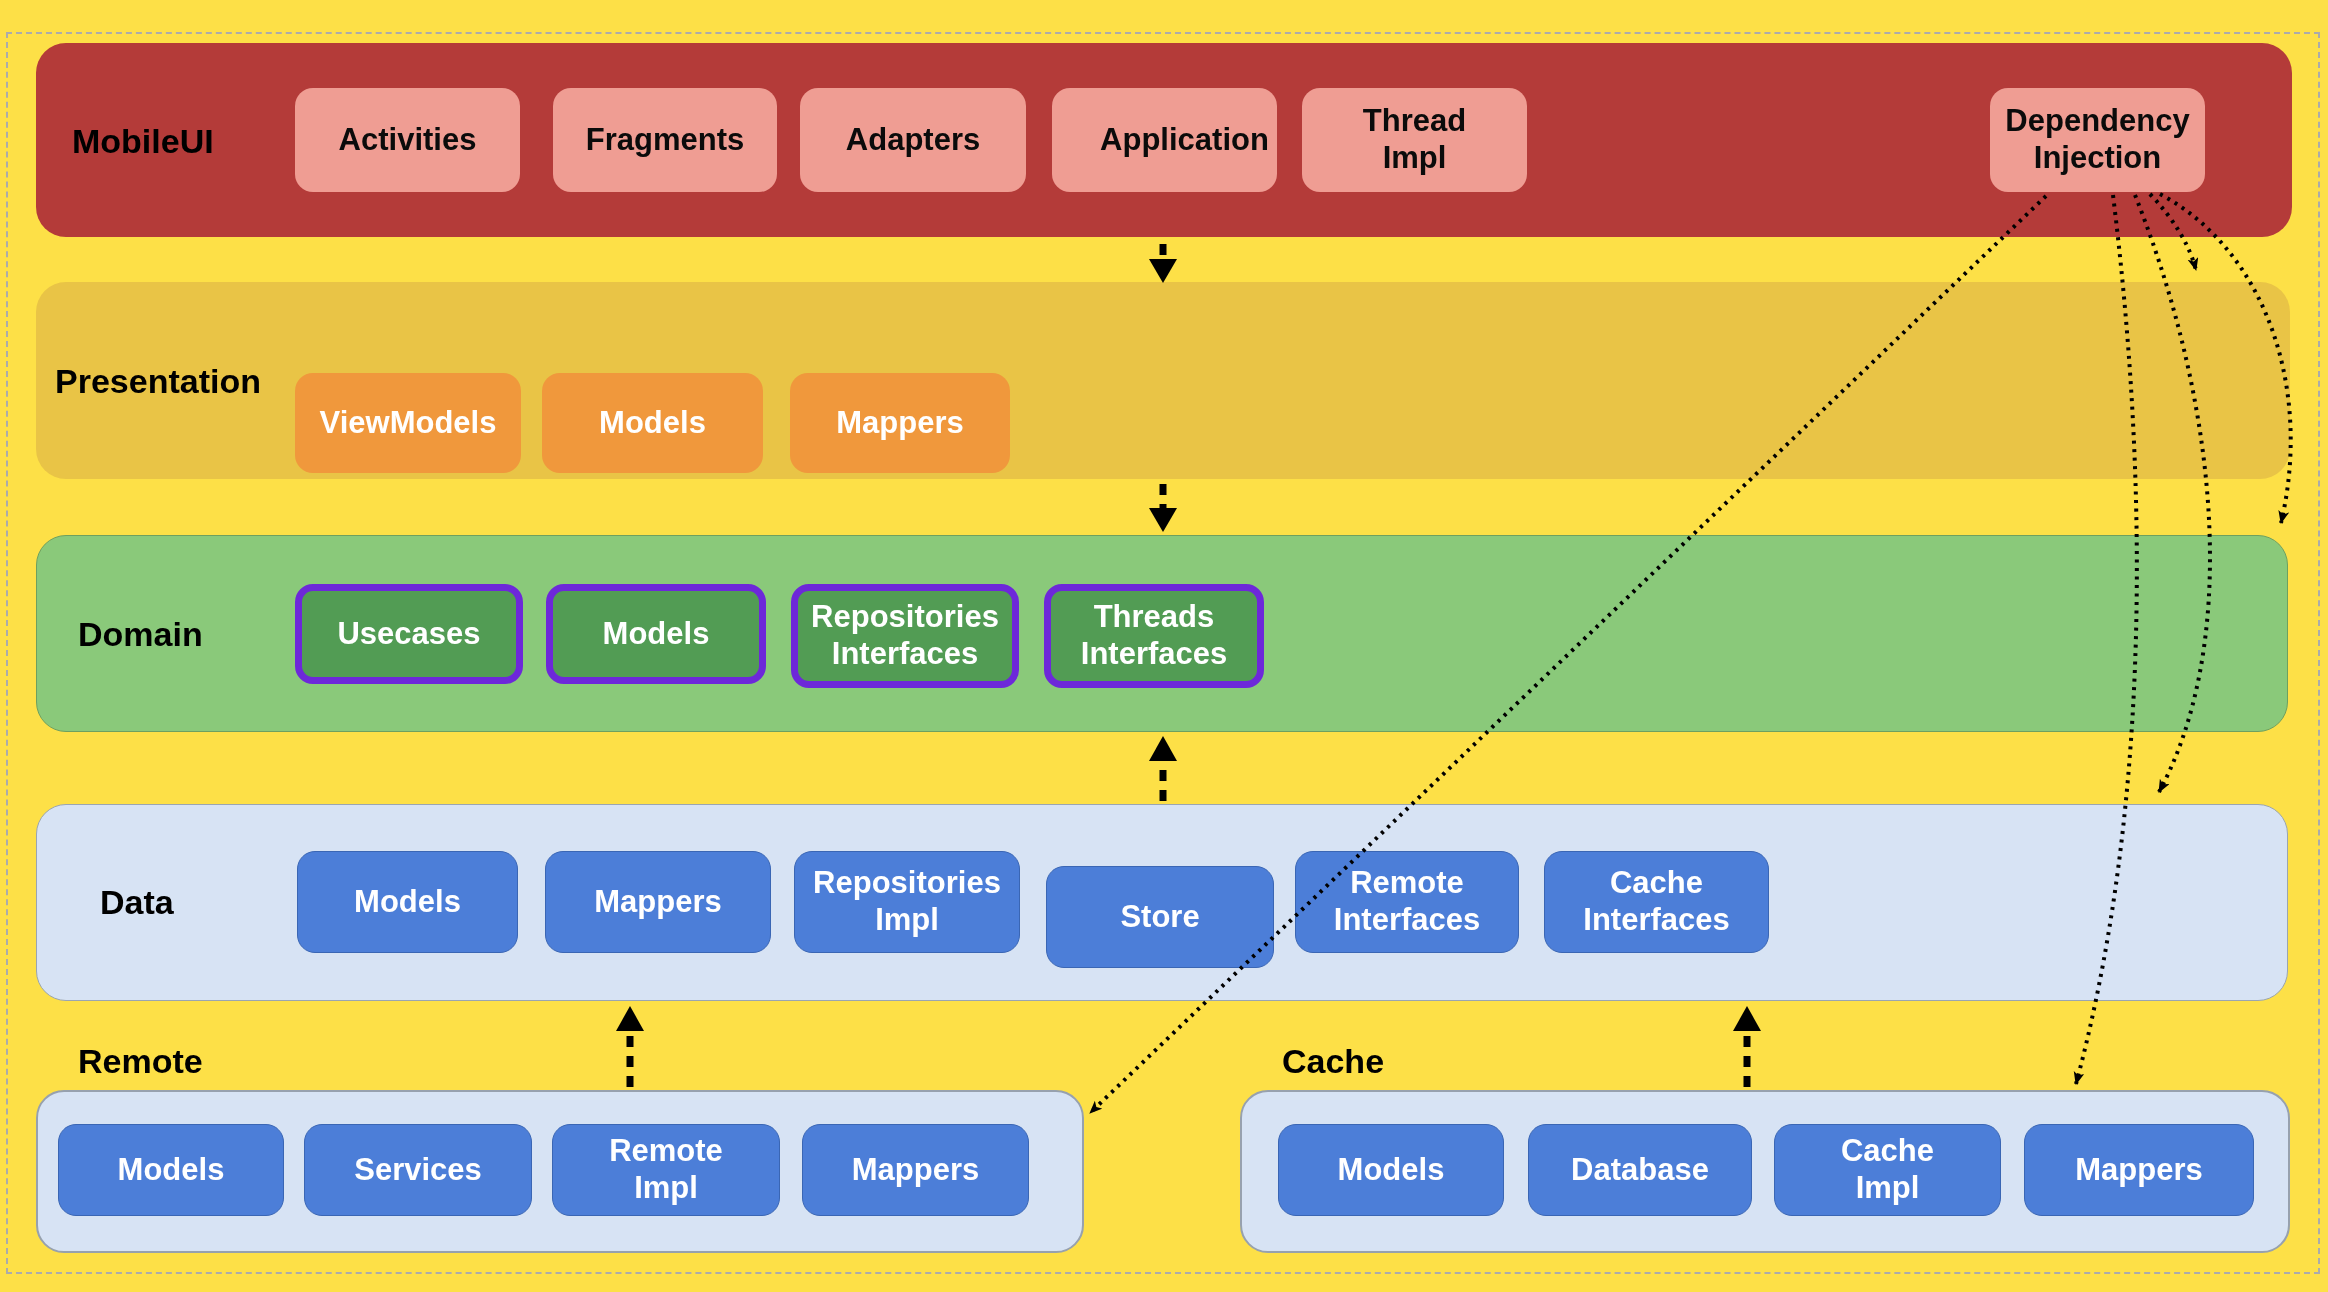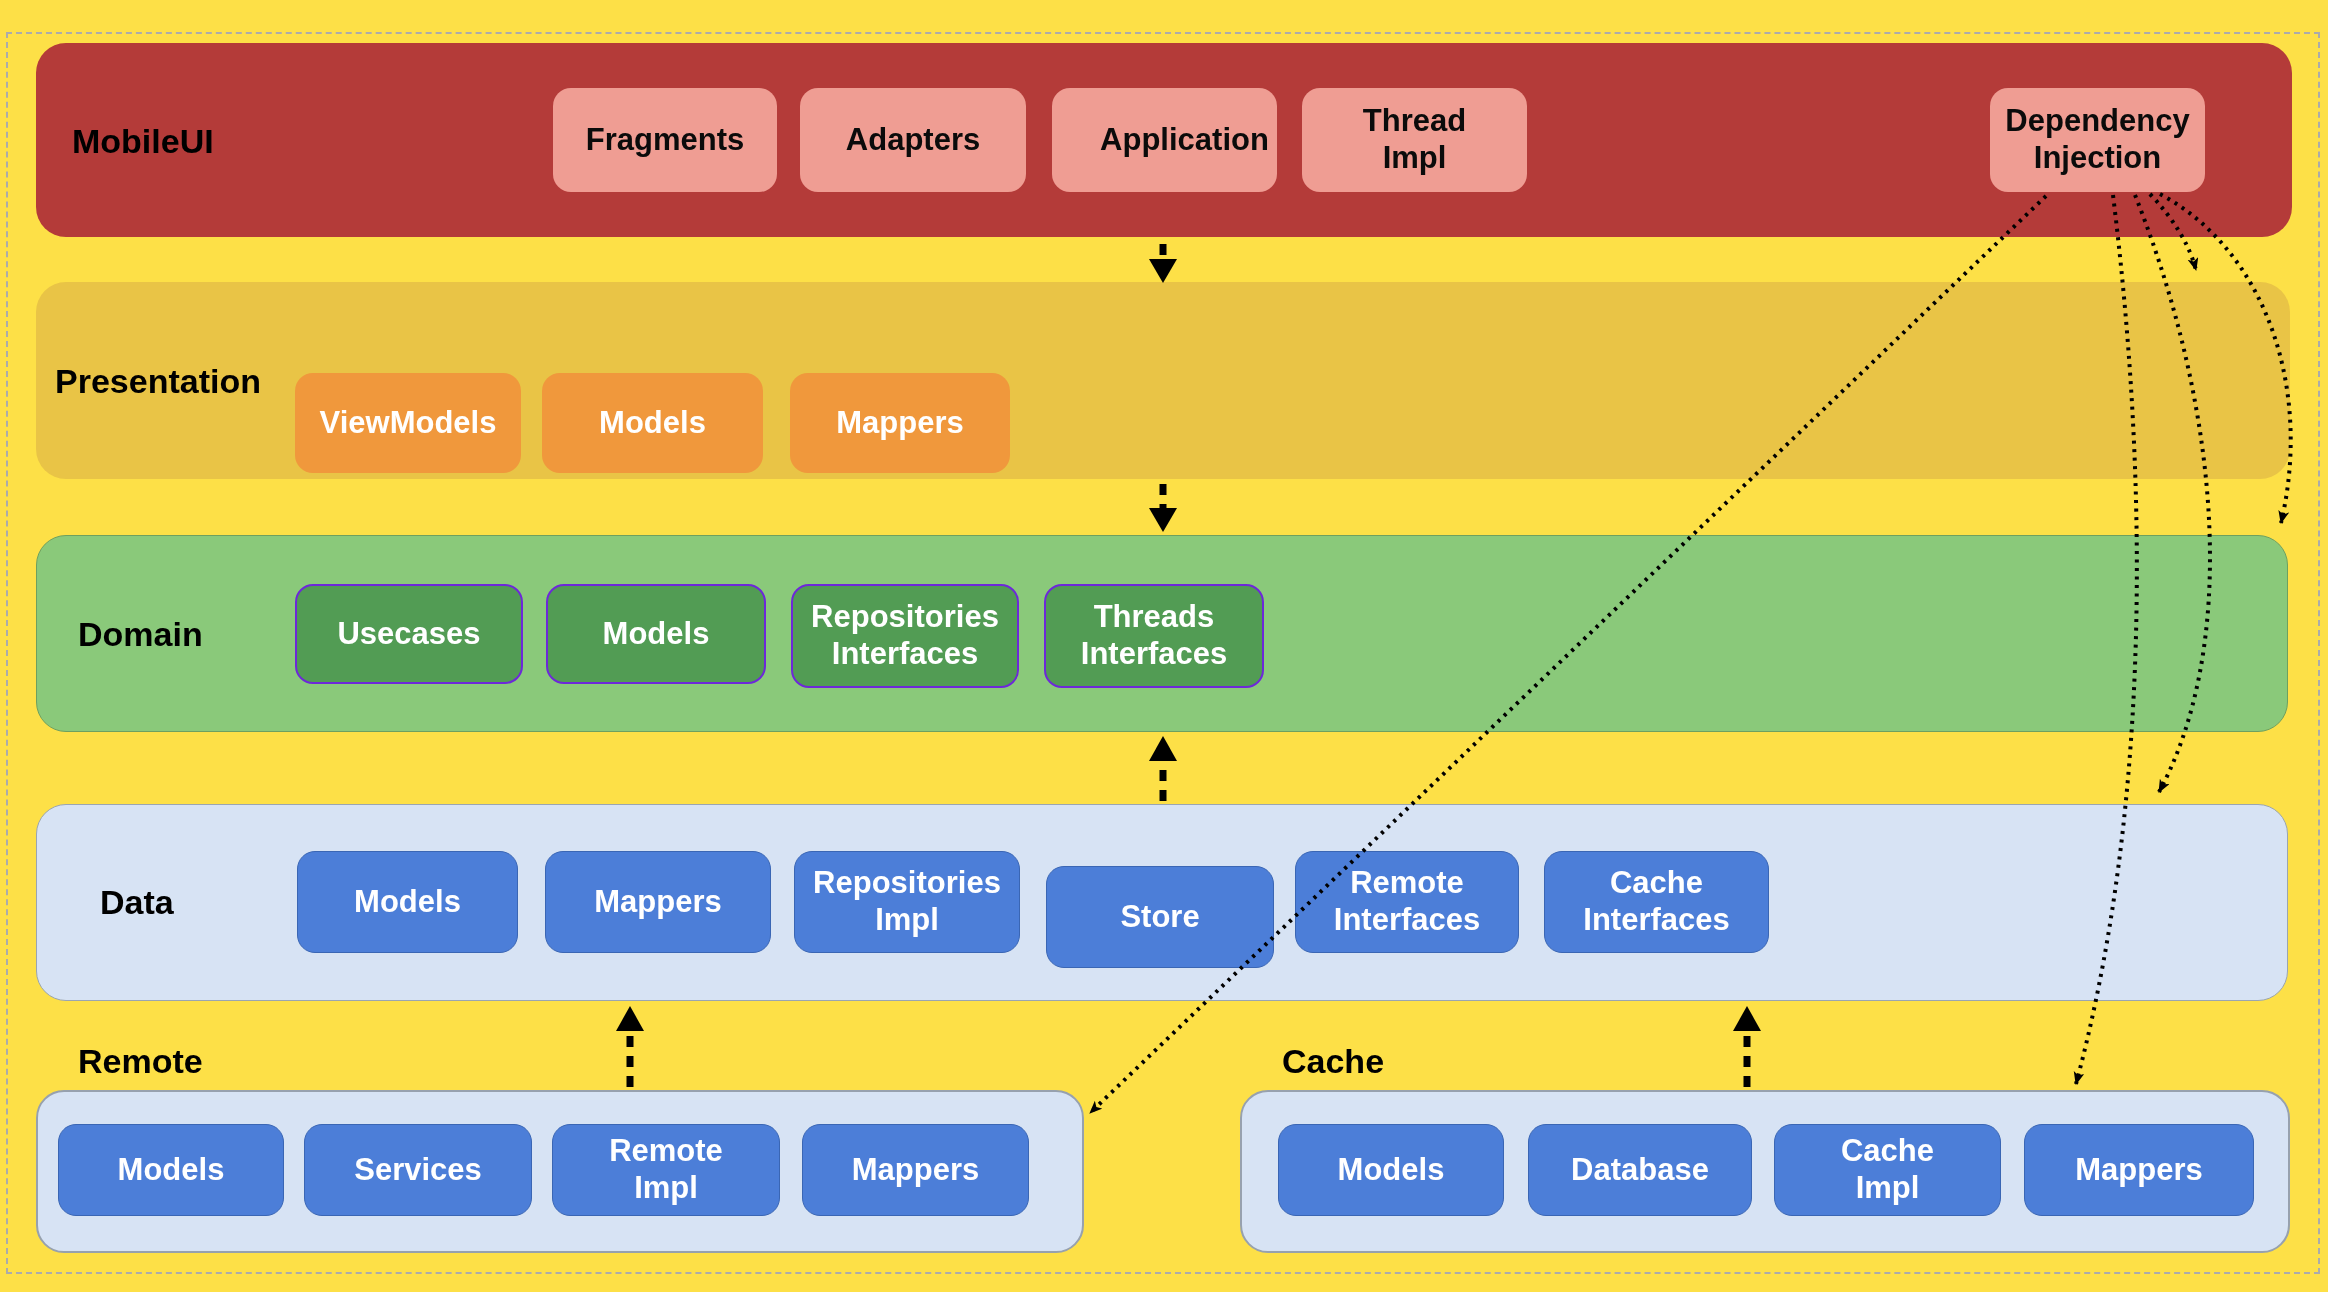--- a/index.html
+++ b/index.html
@@ -14,33 +14,34 @@
   .band.data{left:36px;top:804px;width:2252px;height:197px;background:#D7E3F4;border:1px solid #9AA5B1;}
   .section{position:absolute;border-radius:28px;background:#D7E3F4;border:2px solid #97A1AE;box-sizing:border-box;}
   .section.remote{left:36px;top:1090px;width:1048px;height:163px;}
   .section.cache{left:1240px;top:1090px;width:1050px;height:163px;}
   .band-label{position:absolute;font-weight:bold;font-size:34px;color:#000;line-height:1;}
   .node{position:absolute;border-radius:18px;display:flex;align-items:center;justify-content:center;
     text-align:center;font-weight:bold;font-size:31px;line-height:1.18;white-space:pre-line;
     box-sizing:border-box;color:#fff;}
   .node.salmon{background:#EF9D93;color:#0b0b0b;}
   .node.orange{background:#F0983C;margin-top:42px;}
-  .node.greend{background:#529C54;border:2px solid #6d28d9;}
+  .node.greend{background:#529C54;border:7px solid #6d28d9;}
   .node.blue{background:#4C7ED8;border:1px solid #3a66b4;}
   svg.overlay{position:absolute;left:0;top:0;pointer-events:none;}
 </style>
 </head>
 <body>
 
 <div class="stage">
 
   <div class="outer-border"></div>
 
   <div class="band mobileui"></div>
   <div class="band-label" style="left:72px;top:124px;">MobileUI</div>
+  <div class="node salmon" style="left:295px;top:88px;width:225px;height:104px;">Activities</div>
   <div class="node salmon" style="left:553px;top:88px;width:224px;height:104px;">Fragments</div>
   <div class="node salmon" style="left:800px;top:88px;width:226px;height:104px;">Adapters</div>
   <div class="node salmon" style="left:1052px;top:88px;width:225px;height:104px;padding-left:40px;">Application</div>
   <div class="node salmon" style="left:1302px;top:88px;width:225px;height:104px;">Thread
 Impl</div>
   <div class="node salmon" style="left:1990px;top:88px;width:215px;height:104px;">Dependency
 Injection</div>
 
   <div class="band presentation"></div>
   <div class="band-label" style="left:55px;top:364px;">Presentation</div>

